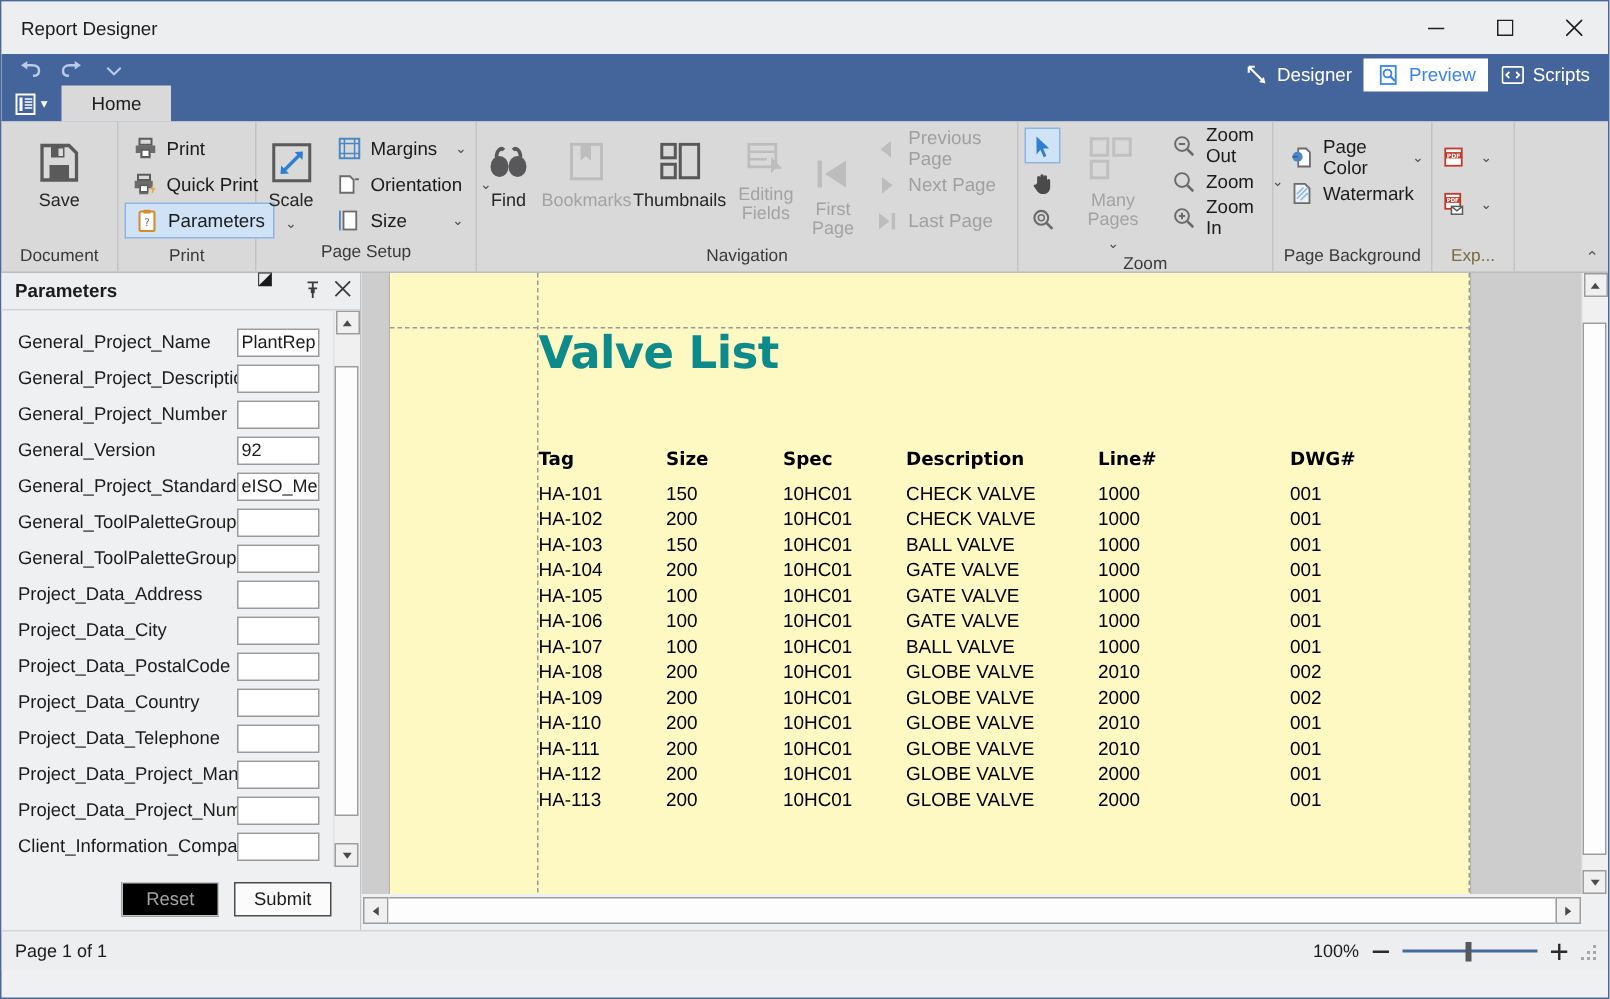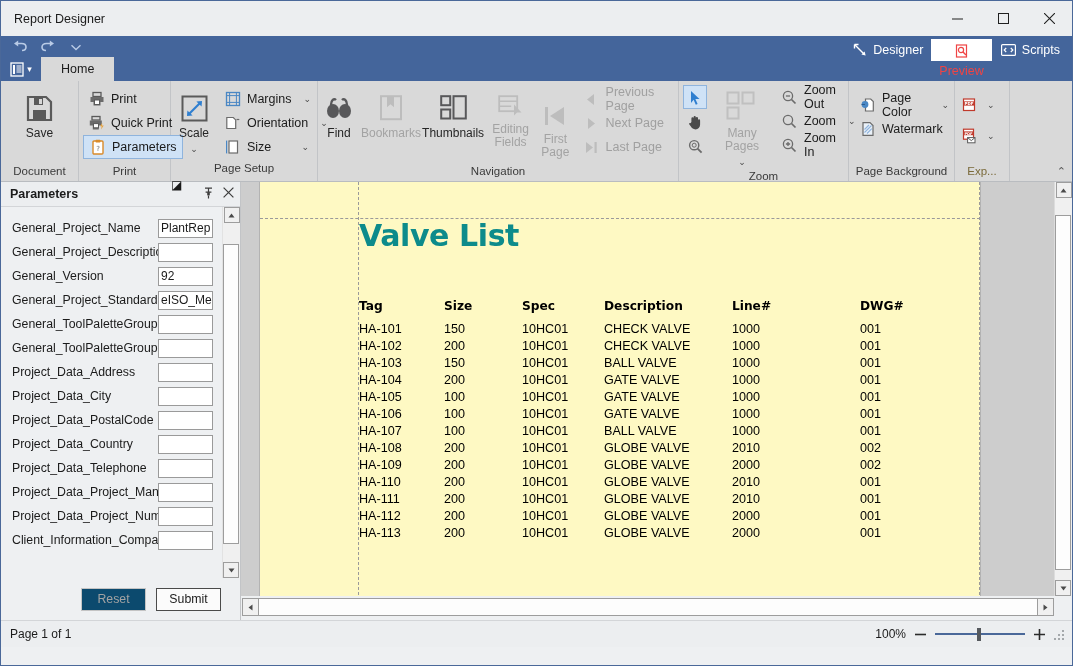--- a/index.html
+++ b/index.html
@@ -32,21 +32,21 @@
   .applogo{width:40px;height:24px;display:flex;align-items:center;justify-content:center;gap:2px;
            color:#ffffff;}
   .tab{height:24px;padding:0 20px;display:flex;align-items:center;justify-content:center;
        font-size:12.5px;color:#ffffff;}
   .tab.active{background:#d9d9d9;color:#1b1b1b;}
 
   
   .viewswitch{position:absolute;right:4px;top:3px;display:flex;align-items:center;height:22px;gap:0px;}
   .vs-item{display:flex;align-items:center;gap:5px;padding:3px 8px;height:22px;
            box-sizing:border-box;color:#ffffff;font-size:12.5px;}
-  .vs-item.active{background:#ffffff;color:#ef4444;flex-direction:column;}
+  .vs-item.active{background:#ffffff;color:#3b82f6;}
   .vs-item svg{display:block;}
 
   
   .ribbon{height:100px;background:#d9d9d9;display:flex;position:relative;
           border-bottom:1px solid #b9bcc0;}
   .rgroup{height:100px;box-sizing:border-box;position:relative;
           border-right:1px solid #c2c4c7;display:flex;flex-direction:column;}
   .rgroup-body{flex:1;display:flex;align-items:flex-start;padding-top:6px;}
   .rgroup-label{height:19px;line-height:19px;text-align:center;font-size:11.5px;color:#3a3a3a;}
 
@@ -88,21 +88,21 @@
            display:flex;flex-direction:column;align-items:center;position:relative;}
   .sbtn{width:16px;height:16px;background:#f0f0f0;border:1px solid #9d9d9d;
         box-sizing:border-box;display:flex;align-items:center;justify-content:center;}
   .pthumb{position:absolute;left:0;top:37px;width:16px;height:300px;
           background:#fdfdfd;border:1px solid #9d9d9d;box-sizing:border-box;}
   .params-foot{height:42px;display:flex;align-items:center;justify-content:flex-end;
                gap:10px;padding-right:19px;}
   .btn{height:23px;min-width:65px;padding:0 12px;box-sizing:border-box;background:#f5f5f5;
        border:1px solid #9a9a9a;font-size:12.3px;color:#1b1b1b;display:flex;
        align-items:center;justify-content:center;font-family:"Liberation Sans", sans-serif;}
-  .btn.dis{color:#a3a3a3;border-color:#c4c4c4;background:#0c4a6e;}
+  .btn.dis{color:#a3a3a3;border-color:#c4c4c4;background:#000000;}
   .btn.primary{border:1px solid #4a4a4a;background:#fbfbfb;}
 
   
   .docarea{flex:1;display:flex;flex-direction:column;position:relative;background:#eef0f2;}
   .docviewport{flex:1;position:relative;overflow:hidden;display:flex;}
   .docpane{flex:1;position:relative;background:#cdcdcd;overflow:hidden;}
   .page{position:absolute;left:18px;top:0;width:722px;height:434px;background:#fef9c3;
         border:1px solid #b3b3b3;border-top:none;box-sizing:border-box;}
   .guide-v{position:absolute;top:0;bottom:0;width:0;border-left:1px dashed #9a9a9a;}
   .guide-h{position:absolute;left:0;right:0;height:0;border-top:1px dashed #9a9a9a;}
@@ -582,20 +582,24 @@
       </div>
 
       <div class="params-scrollarea">
         <div class="params-list" id="params-list">
             <div class="prow">
               <span class="plabel">General_Project_Name</span>
               <div class="pinput">PlantRep</div>
             </div>
             <div class="prow">
               <span class="plabel">General_Project_Description</span>
+              <div class="pinput"></div>
+            </div>
+            <div class="prow">
+              <span class="plabel">General_Project_Number</span>
               <div class="pinput"></div>
             </div>
             <div class="prow">
               <span class="plabel">General_Version</span>
               <div class="pinput">92</div>
             </div>
             <div class="prow">
               <span class="plabel">General_Project_Standard</span>
               <div class="pinput">eISO_Me</div>
             </div>

